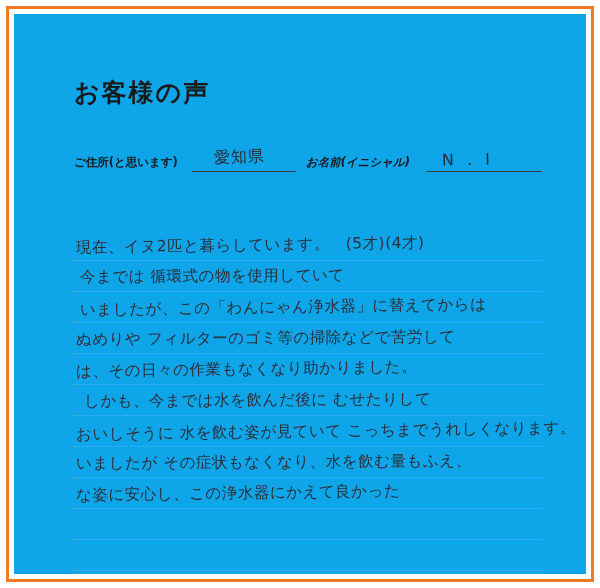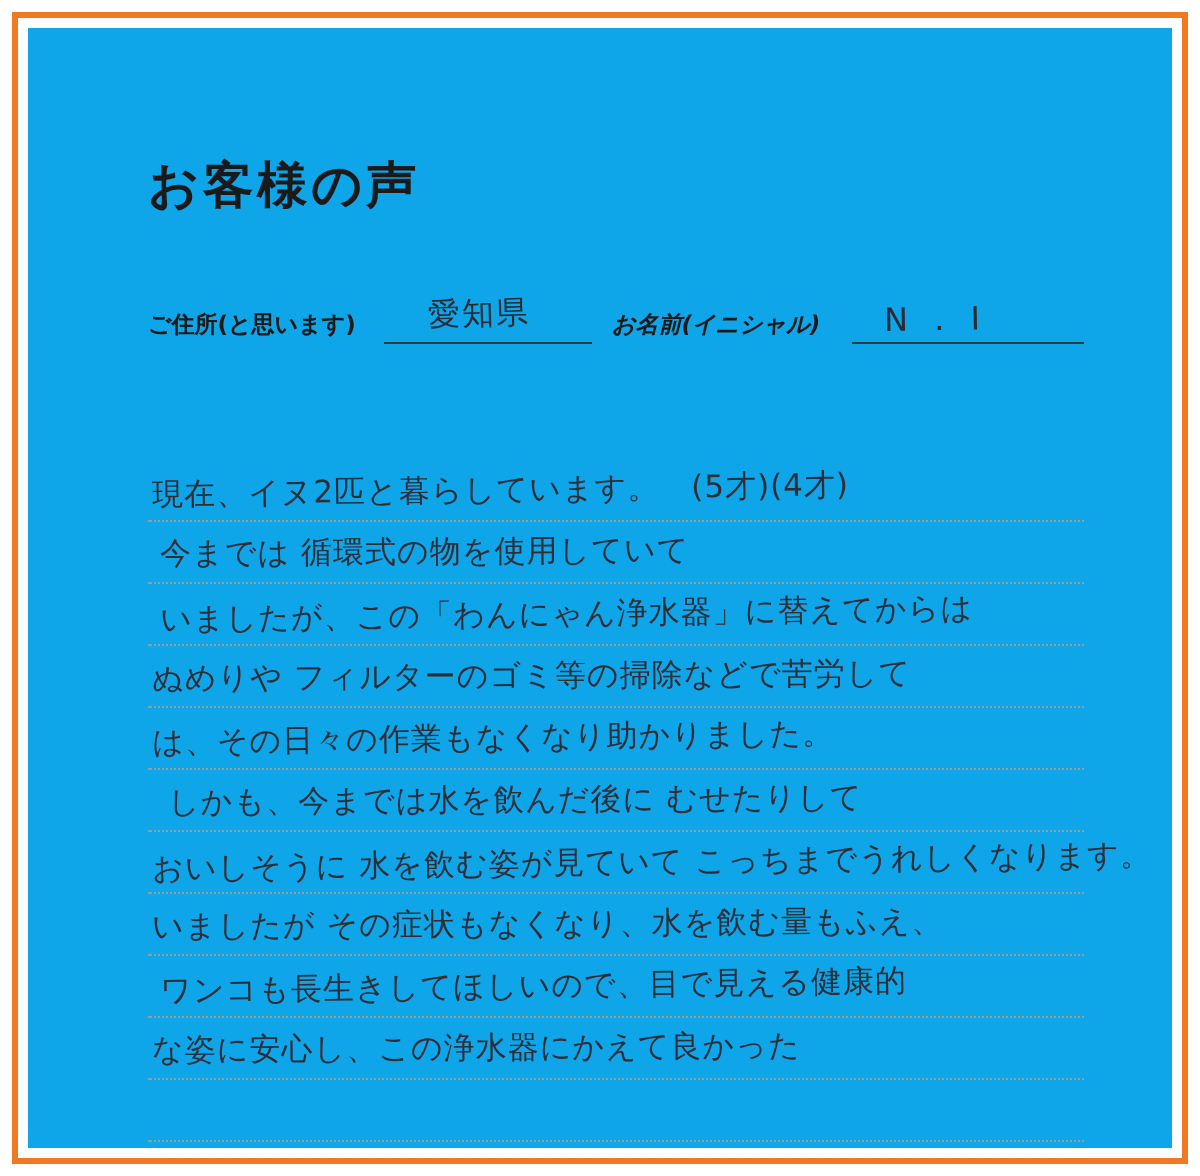--- a/index.html
+++ b/index.html
@@ -163,23 +163,20 @@
       <div class="line">
           <span class="text shift2">しかも、今までは水を飲んだ後に むせたりして</span>
         </div>
       <div class="line">
           <span class="text">おいしそうに 水を飲む姿が見ていて こっちまでうれしくなります。</span>
         </div>
       <div class="line">
           <span class="text">いましたが その症状もなくなり、水を飲む量もふえ、</span>
         </div>
       <div class="line">
-          <span class="text shift1">ワンコも長生きしてほしいので、目で見える健康的</span>
-        </div>
-      <div class="line">
           <span class="text">な姿に安心し、この浄水器にかえて良かった</span>
         </div>
       <div class="line empty-line"></div>
       <div class="line empty-line"></div>
     </div>
 
   </div>
 </div>
 
 </body></html>

